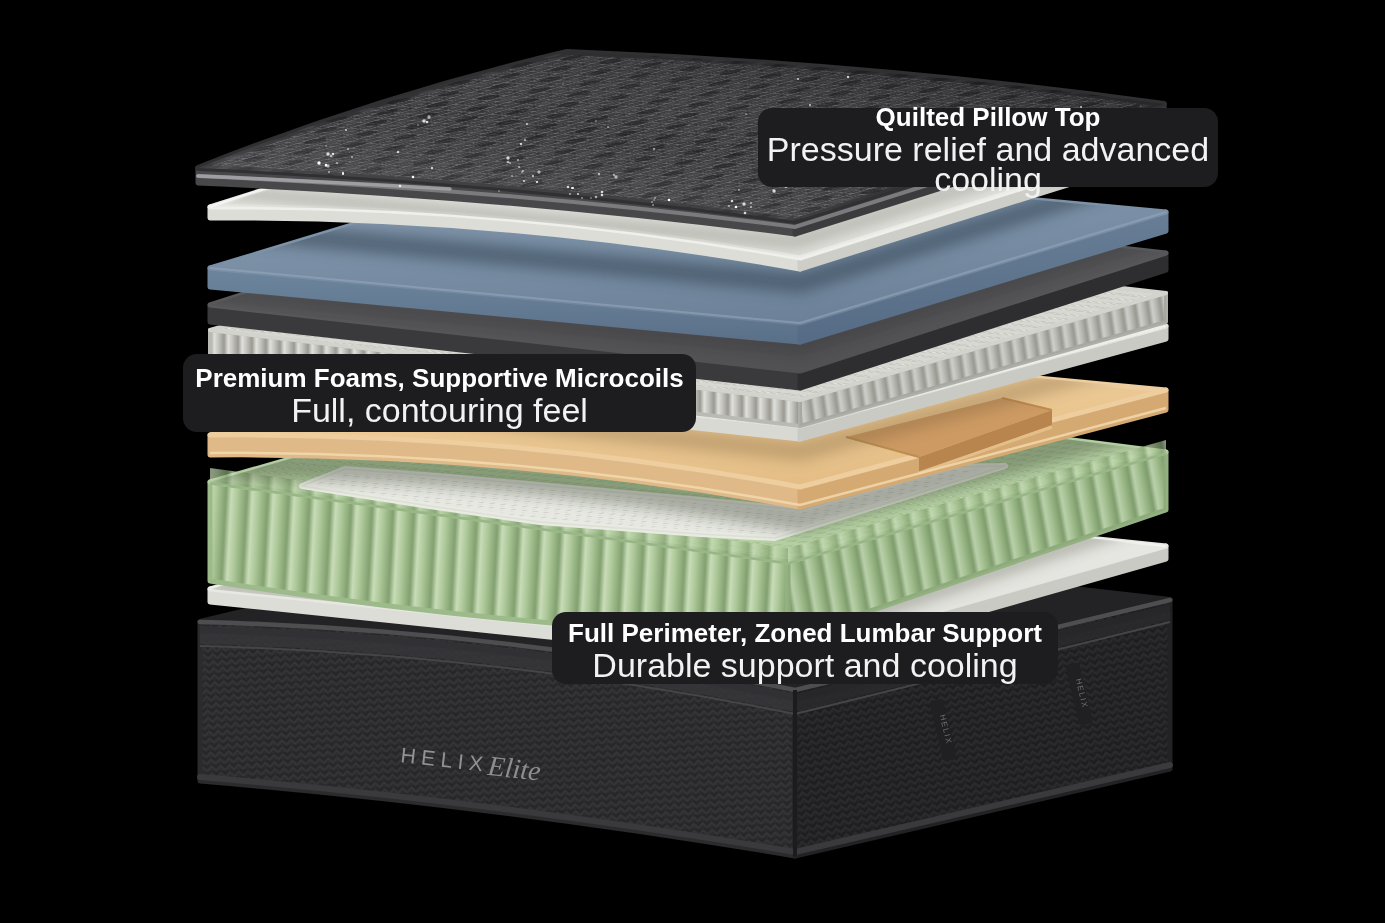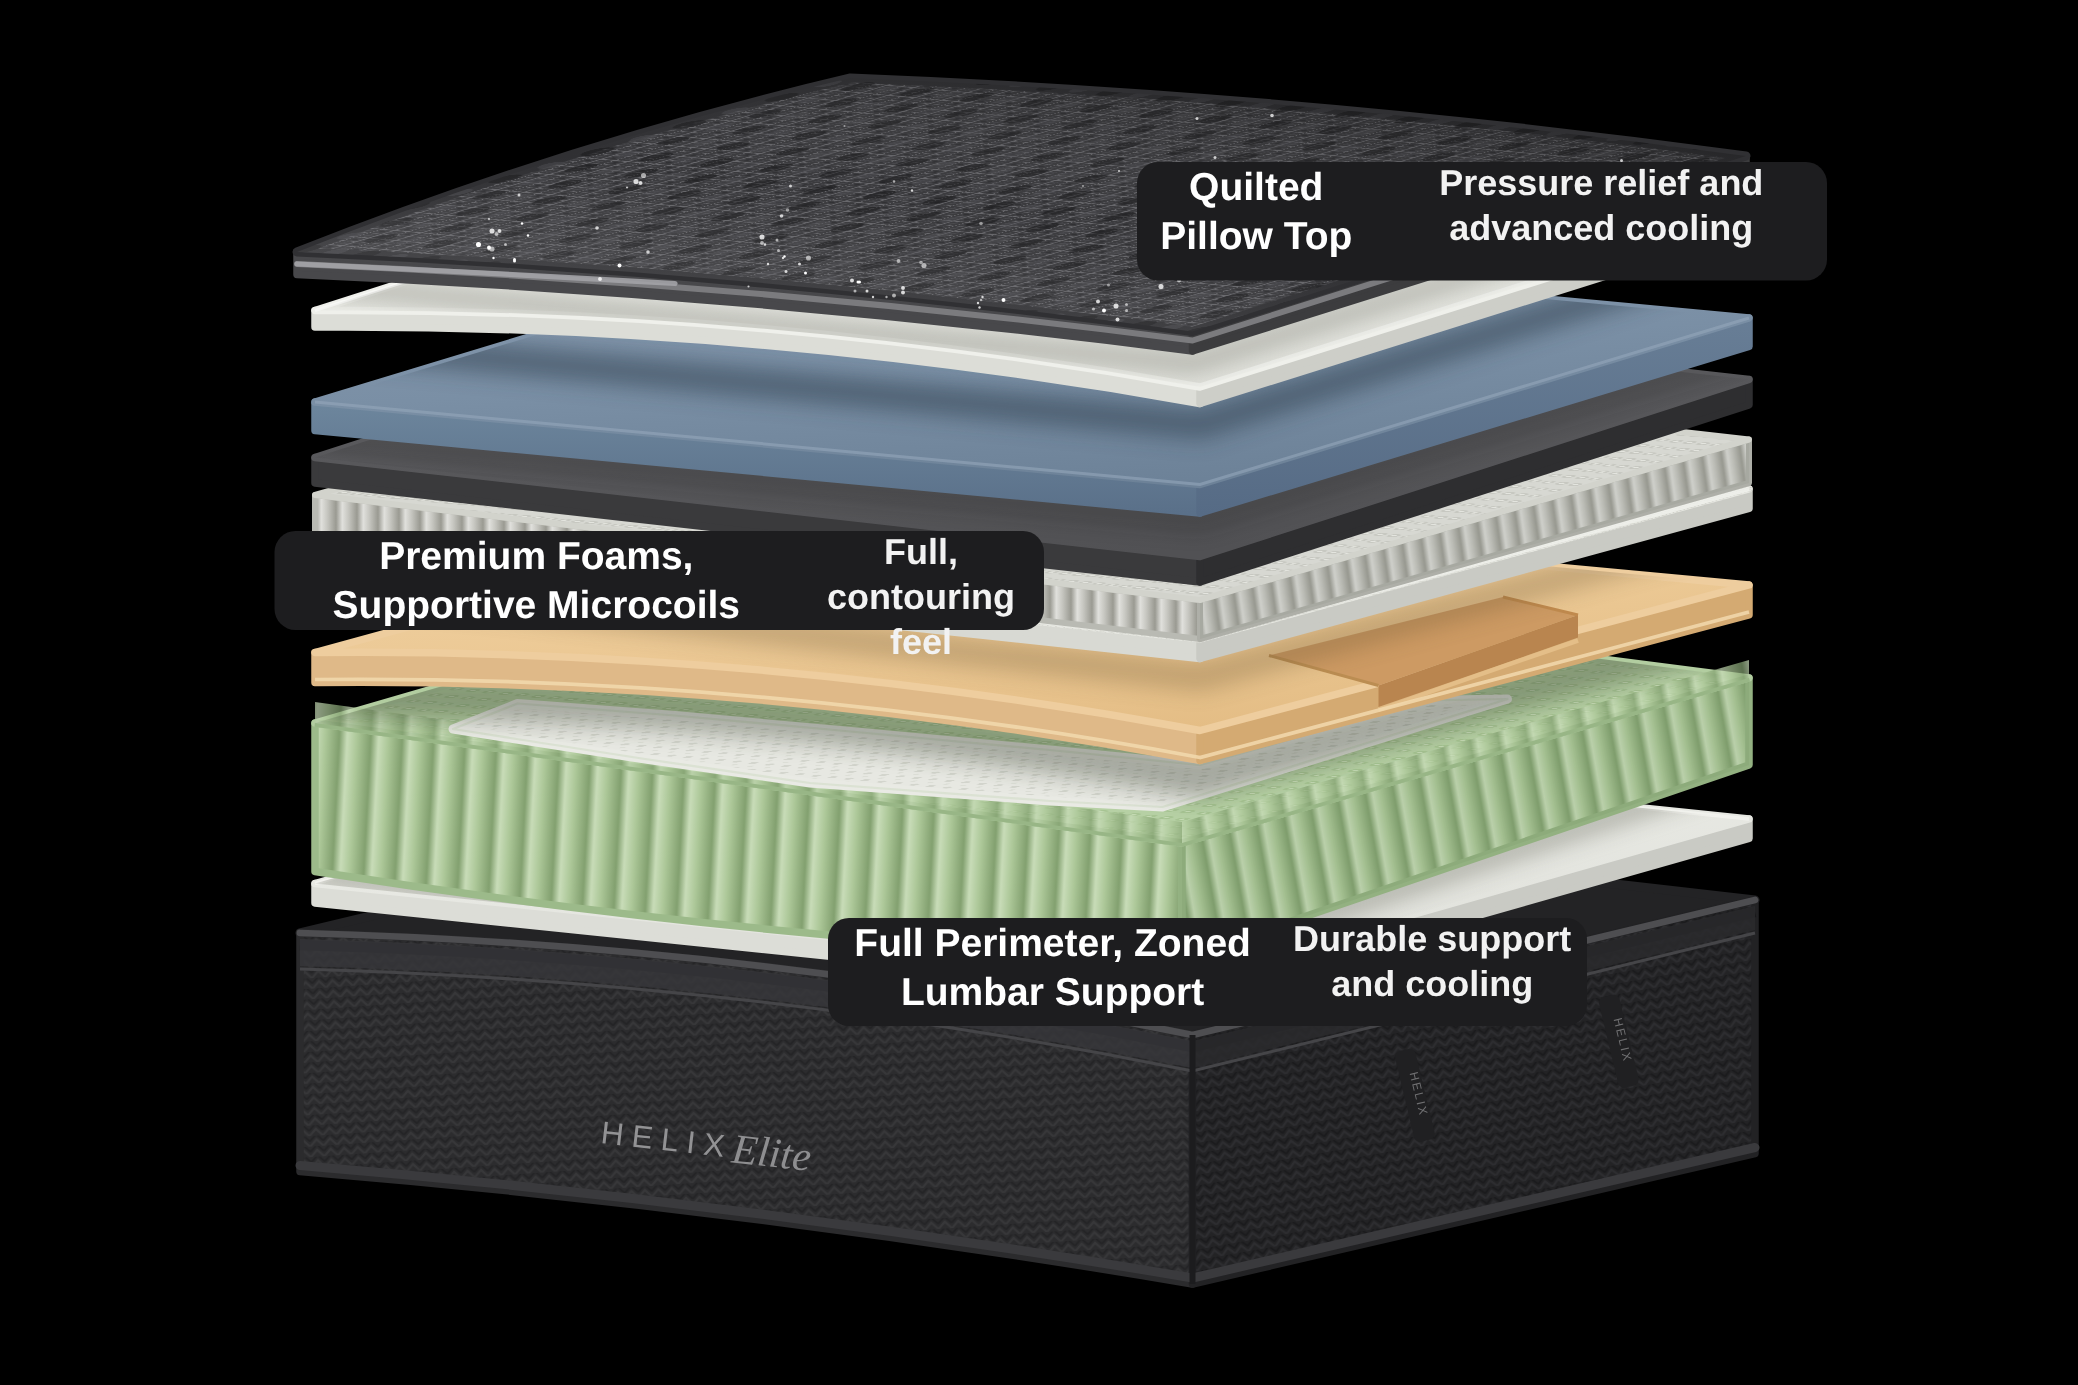--- a/index.html
+++ b/index.html
@@ -1,20 +1,20 @@
 <!DOCTYPE html>
 <html><head><meta charset="utf-8"><title>Helix Elite</title>
 <style>
 html,body{margin:0;padding:0;background:#000;width:1385px;height:923px;overflow:hidden}
 #stage{position:relative;width:1385px;height:923px;background:#000}
 #stage svg{position:absolute;left:0;top:0}
 .lbl{position:absolute;background:#1d1d1f;border-radius:14px;color:#fff;text-align:center;
- font-family:"Liberation Sans",sans-serif;display:flex;flex-direction:row;justify-content:center;box-sizing:border-box}
+ font-family:"Liberation Sans",sans-serif;display:flex;flex-direction:column;justify-content:center;box-sizing:border-box}
 .lbl .t{font-weight:bold;font-size:26px;line-height:33px;letter-spacing:0px}
-.lbl .s{font-weight:bold;font-size:24px;line-height:30px;color:#f2f2f2}
+.lbl .s{font-weight:normal;font-size:34px;line-height:30px;color:#f2f2f2}
 </style></head>
 <body>
 <div id="stage">
 <svg width="1385" height="923" viewBox="0 0 1385 923" xmlns="http://www.w3.org/2000/svg">
 <defs>
 <linearGradient id="blueg" x1="0.2" y1="0" x2="0.55" y2="1">
           <stop offset="0" stop-color="#8799ae"></stop>
           <stop offset="0.55" stop-color="#7a8fa5"></stop>
           <stop offset="1" stop-color="#6d8298"></stop>
         </linearGradient>
@@ -307,20 +307,20 @@
 <circle cx="1081" cy="107" r="1.0" fill="#ffffff" opacity="0.75"></circle>
 <circle cx="418" cy="125" r="0.7" fill="#ffffff" opacity="0.75"></circle>
 <circle cx="563" cy="84" r="0.7" fill="#ffffff" opacity="0.5"></circle>
 <circle cx="398" cy="152" r="1.2" fill="#ffffff" opacity="0.75"></circle>
 <circle cx="521" cy="144" r="1.2" fill="#ffffff" opacity="0.75"></circle>
 </svg>
 <div class="lbl" style="left:758px;top:108px;width:460px;height:79px">
  <div class="t">Quilted Pillow Top</div>
  <div class="s">Pressure relief and advanced cooling</div>
 </div>
-<div class="lbl" style="left:183px;top:354px;width:513px;height:66px">
+<div class="lbl" style="left:183px;top:354px;width:513px;height:78px">
  <div class="t">Premium Foams, Supportive Microcoils</div>
  <div class="s">Full, contouring feel</div>
 </div>
 <div class="lbl" style="left:552px;top:612px;width:506px;height:72px">
  <div class="t">Full Perimeter, Zoned Lumbar Support</div>
  <div class="s">Durable support and cooling</div>
 </div>
 </div>
 </body></html>

